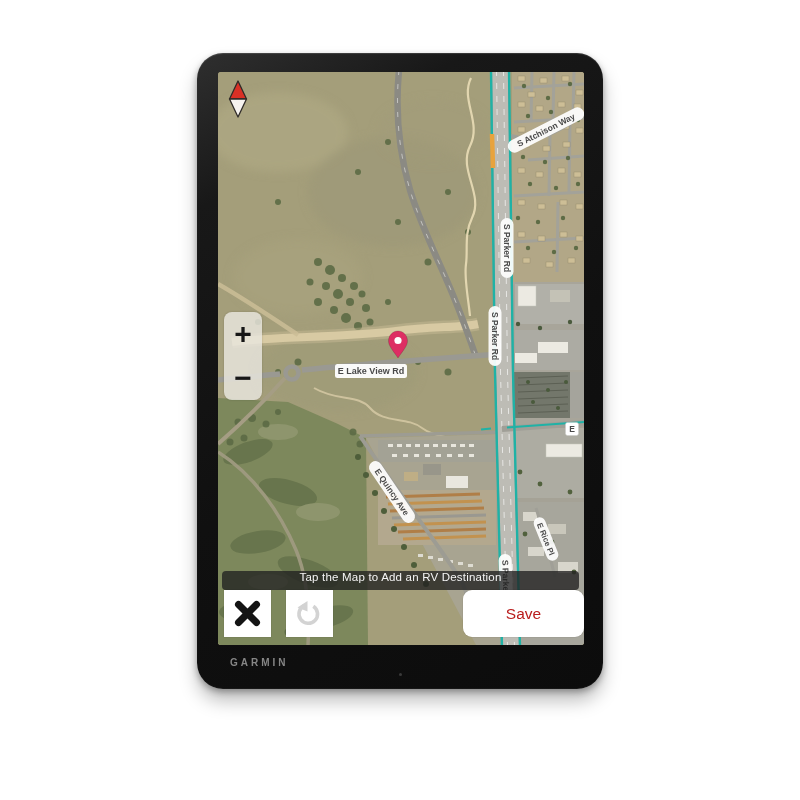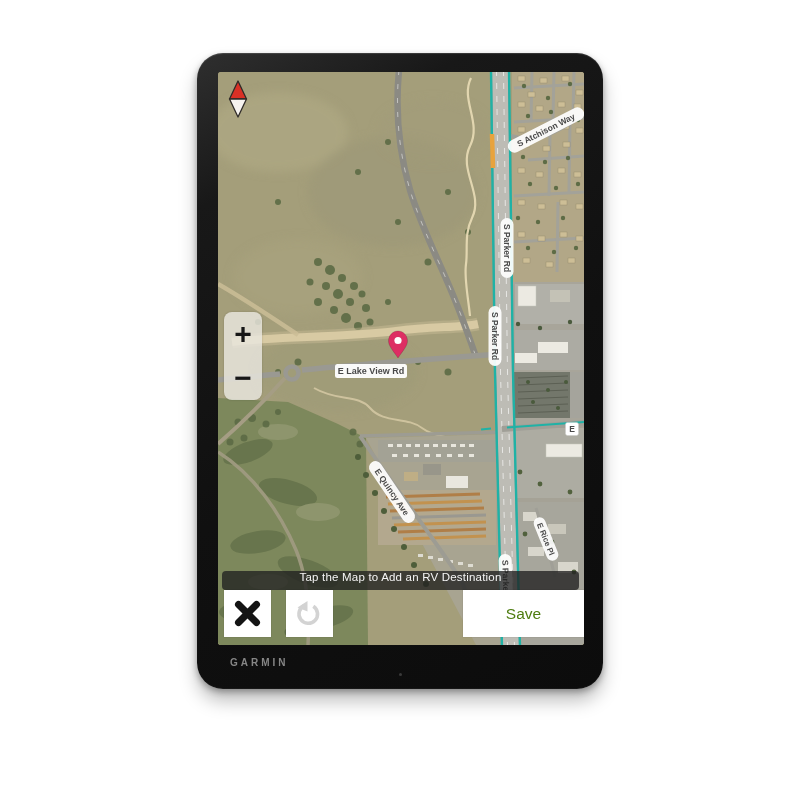--- a/index.html
+++ b/index.html
@@ -36,21 +36,21 @@
     background:rgba(32,32,32,.78);color:#f5f5f5;font-size:11.5px;
     display:flex;align-items:flex-start;justify-content:center;letter-spacing:.2px;
   }
   .map-btn{
     position:absolute;top:518px;height:47px;background:#ffffff;
     box-shadow:0 0 0 .5px rgba(0,0,0,.08);display:flex;align-items:center;justify-content:center;
     cursor:pointer;
   }
   .btn-close{left:6px;width:47px;}
   .btn-undo{left:68px;width:47px;}
-  .btn-save{left:245px;width:121px;color:#4d7c0f;font-size:15.5px;}
+  .btn-save{left:245px;width:121px;color:#b91c1c;font-size:15.5px;border-radius:9px;}
   .brand{
     position:absolute;left:33px;top:604px;color:#868686;font-size:10px;
     font-weight:bold;letter-spacing:3px;
   }
   .micdot{
     position:absolute;left:202px;top:620px;width:3px;height:3px;border-radius:50%;
     background:#3a3a3a;
   }
   text{font-family:"Liberation Sans", sans-serif;}
 </style>

